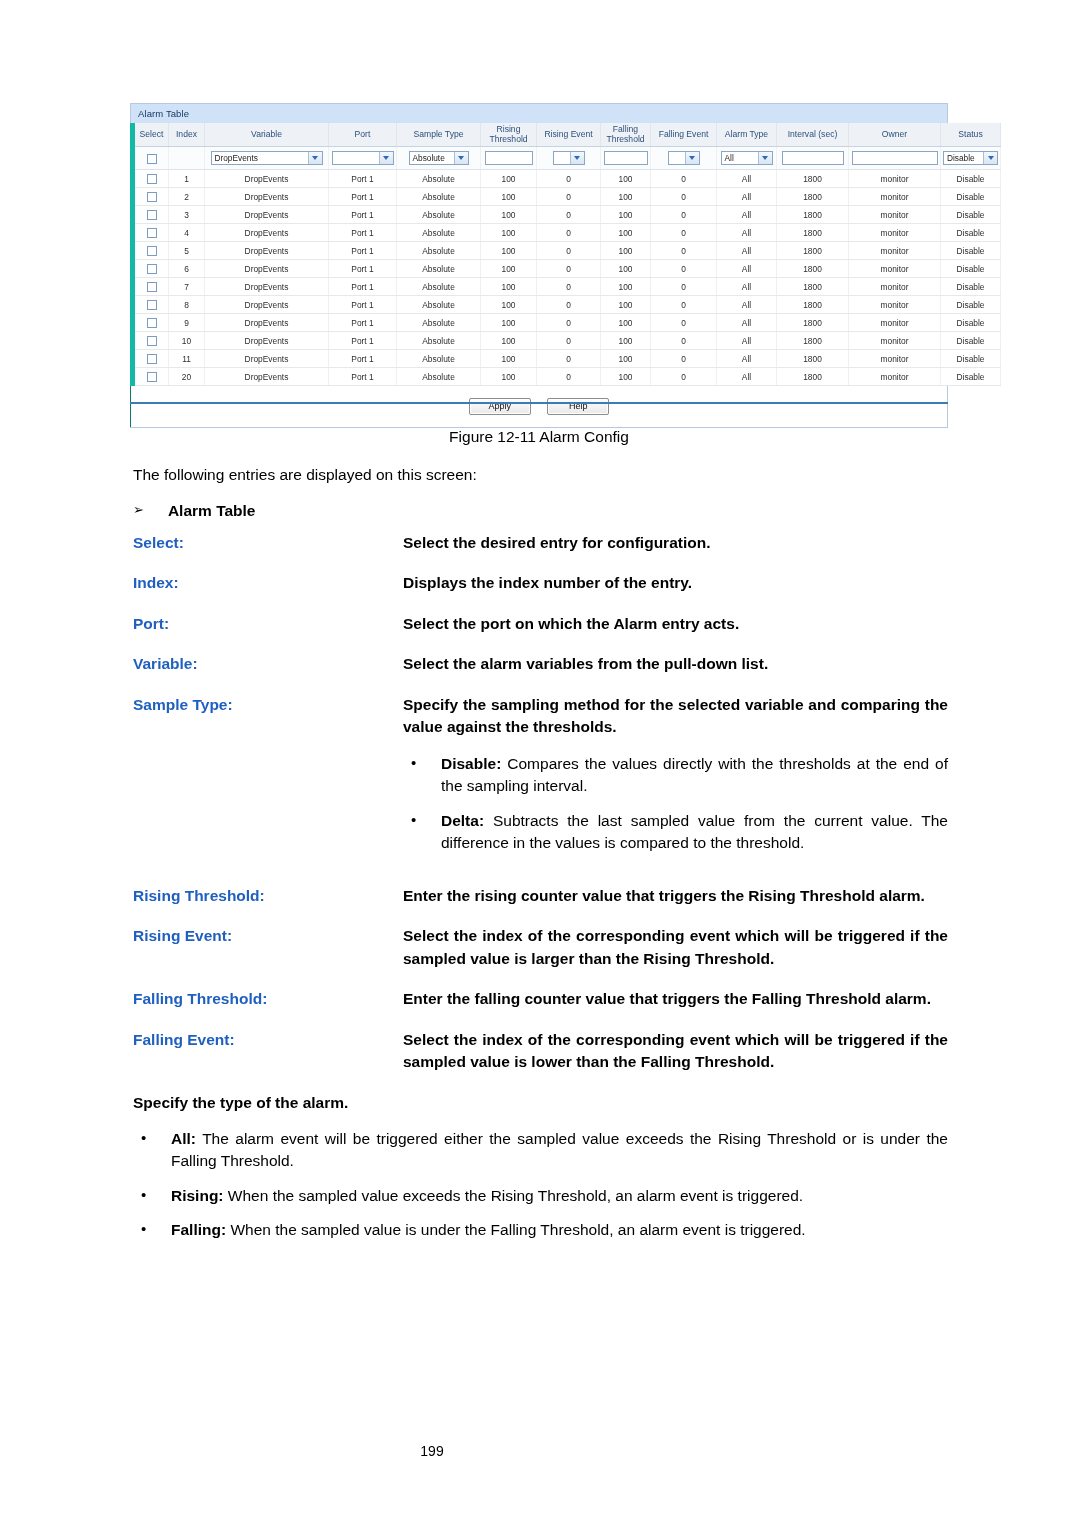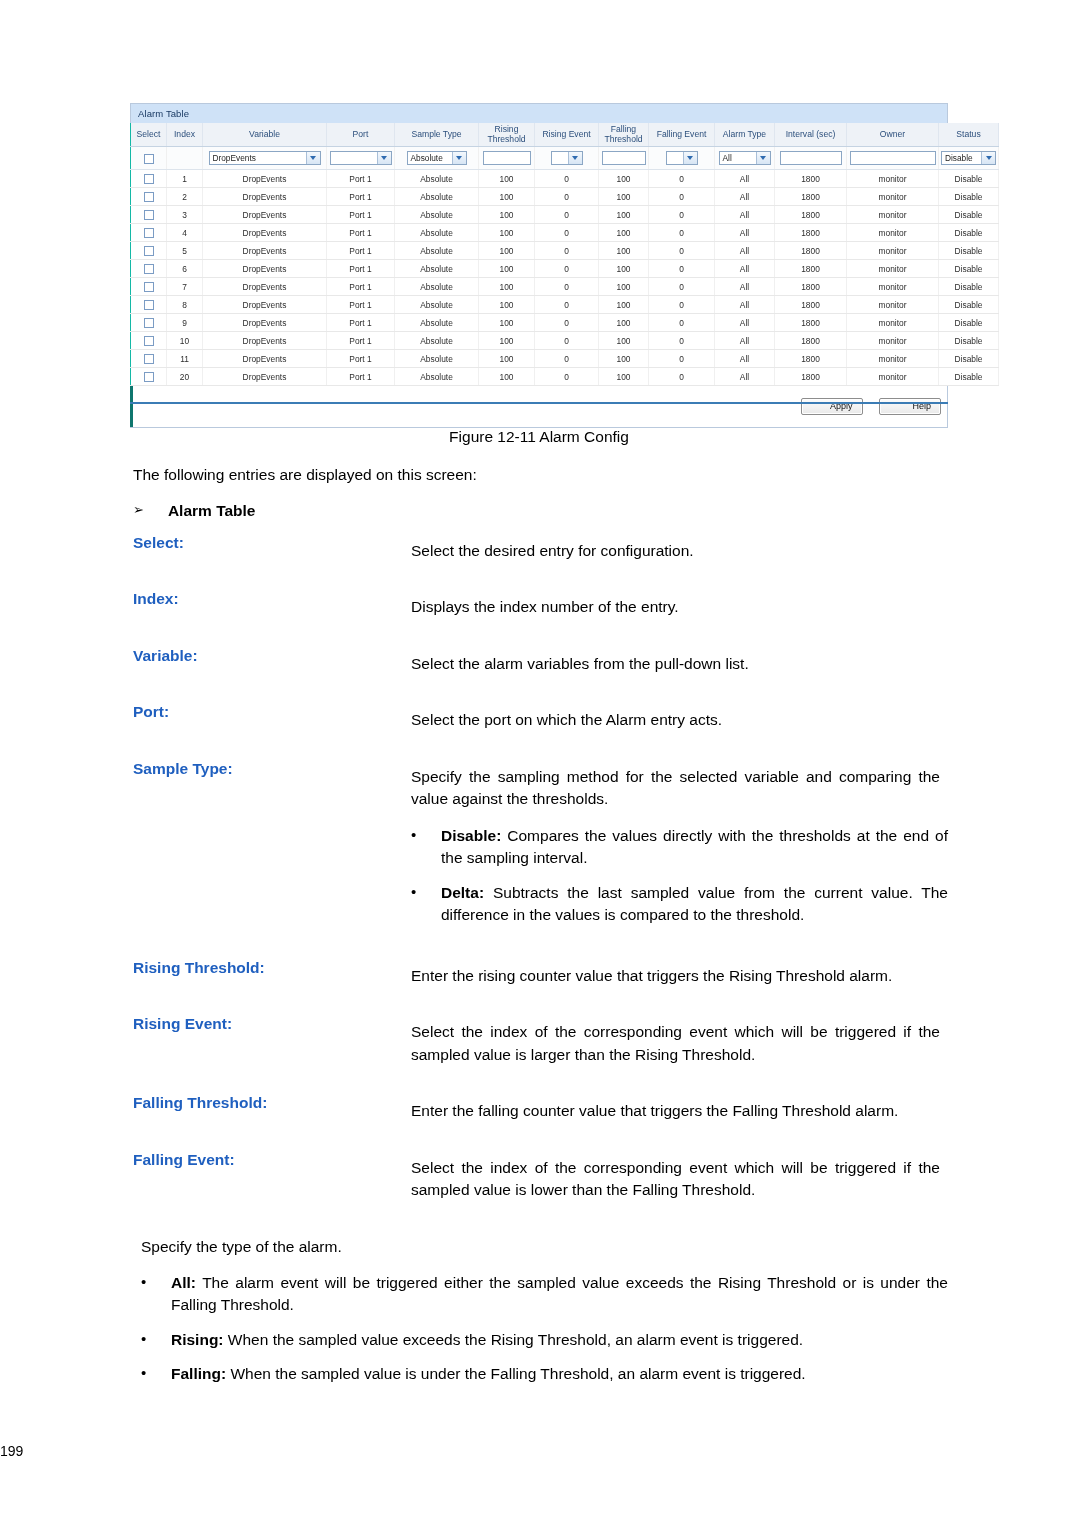--- a/index.html
+++ b/index.html
@@ -36,21 +36,21 @@
     font-size: 9.5px;
     padding: 4px 0 4px 7px;
     letter-spacing: .1px;
     border-left: 1px solid #b9c9dd;
     border-top: 1px solid #b9c9dd;
   }
   table.alarm-table {
     border-collapse: collapse;
     width: 100%;
     table-layout: fixed;
-    border-left: 1px solid #14b8a6;
+    border-left: 5px solid #14b8a6;
   }
   table.alarm-table th {
     background: #eef2f7;
     color: #2c4f7c;
     font-size: 8.6px;
     font-weight: normal;
     text-align: center;
     padding: 2px 1px;
     border-bottom: 1px solid #c5d3e2;
     border-right: 1px solid #dfe6ef;
@@ -146,23 +146,23 @@
   .sel-fevt     { width: 32px; }
   .sel-atype    { width: 52px; }
   .sel-status   { width: 55px; }
   .txt-rthr     { width: 48px; }
   .txt-fthr     { width: 44px; }
   .txt-interval { width: 62px; }
   .txt-owner    { width: 86px; }
 
   .btn-bar {
     background: #ffffff;
-    text-align: right;
+    text-align: center;
     padding: 9px 0 12px 0;
-    border-left: 3px solid #0f766e;
+    border-left: 1px solid #0f766e;
   }
   .ui-btn {
     display: inline-block;
     min-width: 42px;
     font-size: 9px;
     color: #111111;
     background: linear-gradient(#fdfdfd, #e9e9e9);
     border: 1px solid #8d8d8d;
     border-radius: 2px;
     padding: 2px 9px 3px 9px;
@@ -222,21 +222,21 @@
     font-weight: bold;
     color: #1f5fbf;
     line-height: 1.45;
   }
   .def-body {
     flex: 1 1 auto;
     font-size: 15.5px;
     line-height: 1.45;
     text-align: justify;
   }
-  .def-body p { margin: 8px; }
+  .def-body p { margin: 0; font-weight: bold; }
   .bullets { margin: 14px 0 0 0; padding: 0; list-style: none; }
   .bullets li {
     position: relative;
     padding-left: 38px;
     margin-bottom: 12px;
     text-align: justify;
     line-height: 1.45;
   }
   .bullets li::before {
     content: "\2022";
@@ -245,20 +245,21 @@
     top: -1px;
     font-size: 15px;
   }
   .bullets b { font-weight: bold; }
 
   .page-number {
     position: absolute;
     left: 0;
     top: 1443px;
     width: 864px;
+    text-align: center;
     font-size: 14px;
   }
 </style>
 </head>
 <body>
 
 <div class="figure-wrap">
   <div class="ui-screenshot">
 
     <div class="ui-titlebar">Alarm Table</div>
@@ -570,30 +571,30 @@
   </div>
 
   <div class="def-row">
     <div class="def-term">Index:</div>
     <div class="def-body">
       <p>Displays the index number of the entry.</p>
     </div>
   </div>
 
   <div class="def-row">
+    <div class="def-term">Port:</div>
+    <div class="def-body">
+      <p>Select the port on which the Alarm entry acts.</p>
+    </div>
+  </div>
+
+  <div class="def-row">
     <div class="def-term">Variable:</div>
     <div class="def-body">
       <p>Select the alarm variables from the pull-down list.</p>
-    </div>
-  </div>
-
-  <div class="def-row">
-    <div class="def-term">Port:</div>
-    <div class="def-body">
-      <p>Select the port on which the Alarm entry acts.</p>
     </div>
   </div>
 
   <div class="def-row">
     <div class="def-term">Sample Type:</div>
     <div class="def-body">
       <p>Specify the sampling method for the selected variable and comparing the value against the thresholds.</p>
       <ul class="bullets">
         <li><b>Disable:</b><span> Compares the values directly with the thresholds at the end of the sampling interval.</span></li>
         <li><b>Delta:</b><span> Subtracts the last sampled value from the current value. The difference in the values is compared to the threshold.</span></li>

